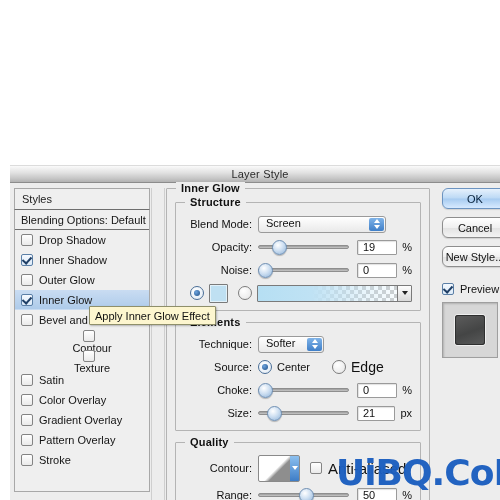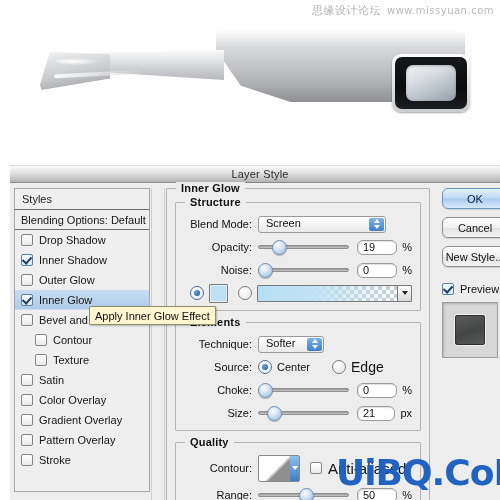--- a/index.html
+++ b/index.html
@@ -94,21 +94,21 @@
   .styles-list{
     border:1px solid #a8a8a8;border-top:1px solid #6e6e6e;background:#efefef;
     height:283px;box-sizing:border-box;overflow:hidden;
   }
   .srow{
     height:20px;display:flex;align-items:center;padding-left:6px;box-sizing:border-box;
     font-size:11px;color:#141414;border-bottom:1px solid transparent;white-space:nowrap;
   }
   .srow.bold{border-bottom:1px solid #6e6e6e;}
   .srow.sel{background:linear-gradient(180deg,#c9dcf2,#aecbea);}
-  .srow.indent{padding-left:20px;}
+  .srow.indent{padding-left:20px;flex-direction:column;}
   .cb{
     width:10px;height:10px;border:1px solid #848484;background:linear-gradient(180deg,#ffffff,#eaeaea);
     border-radius:2px;margin-right:6px;flex:none;position:relative;
   }
   .cb.on{background:linear-gradient(180deg,#f4f9ff,#dceaf8);border-color:#5b7fa6;}
   .cb.on:after{
     content:"";position:absolute;left:2px;top:0px;width:4px;height:7px;
     border:solid #1f3f66;border-width:0 2px 2px 0;transform:rotate(42deg);
   }
 
@@ -146,21 +146,21 @@
   .select .arrows i.dn{border-top:4px solid #fff;}
 
   .slider{position:relative;height:14px;flex:none;margin-right:8px;}
   .track{position:absolute;left:0;right:0;top:5px;height:4px;border-radius:2px;
          background:linear-gradient(180deg,#9a9a9a,#c8c8c8);border:1px solid #8e8e8e;box-sizing:border-box;}
   .knob{position:absolute;top:0px;width:13px;height:13px;border-radius:50%;
         background:radial-gradient(circle at 38% 32%,#ffffff,#cfe0f2 45%,#8fb3d8 100%);
         border:1px solid #6f8fb3;box-shadow:0 1px 1px rgba(0,0,0,.25);}
 
   .numfield{
-    width:44px;height:15px;border:1px solid #9a9a9a;background:#fff;border-radius:6px;
+    width:44px;height:15px;border:1px solid #9a9a9a;background:#fff;border-radius:1px;
     font-size:11px;color:#111;display:flex;align-items:center;padding-left:5px;box-sizing:border-box;
     box-shadow:inset 1px 1px 1px rgba(0,0,0,.12);
   }
   .unit{font-size:11px;color:#111;margin-left:5px;}
 
   .radio{width:12px;height:12px;border-radius:50%;border:1px solid #7c7c7c;
          background:radial-gradient(circle at 38% 32%,#ffffff,#e4e4e4);
          margin-right:5px;position:relative;flex:none;}
   .radio.on{background:radial-gradient(circle at 38% 32%,#ffffff,#dfe9f4);border-color:#4a6e96;}
   .radio.on:after{content:"";position:absolute;left:3px;top:3px;width:6px;height:6px;border-radius:50%;
@@ -233,37 +233,20 @@
     position:absolute;left:336px;top:452px;z-index:60;
     font-size:36px;font-weight:bold;color:#1c5fc0;letter-spacing:-1px;
     font-family:"DejaVu Sans",sans-serif;opacity:.97;white-space:nowrap;
   }
 </style>
 </head>
 <body>
 
 <div id="root">
 
-  <div class="artboard">
-    <div class="wm-top">
-      <span class="cn">思缘设计论坛</span><span>www.missyuan.com</span>
-    </div>
-    <div class="gadget">
-      <div class="g-head"></div>
-      <div class="g-neck"></div>
-      <div class="g-tail"></div>
-      <div class="g-tail-hi"></div>
-      <div class="g-groove"></div>
-      <div class="g-screen-outer">
-        <div class="g-screen">
-          <div class="g-screen-in"></div>
-        </div>
-      </div>
-    </div>
-  </div>
 
   <div class="dialog">
 
     <div class="titlebar">
       <span class="t">Layer Style</span>
     </div>
 
     <div class="body">
 
       <div class="styles-col">

